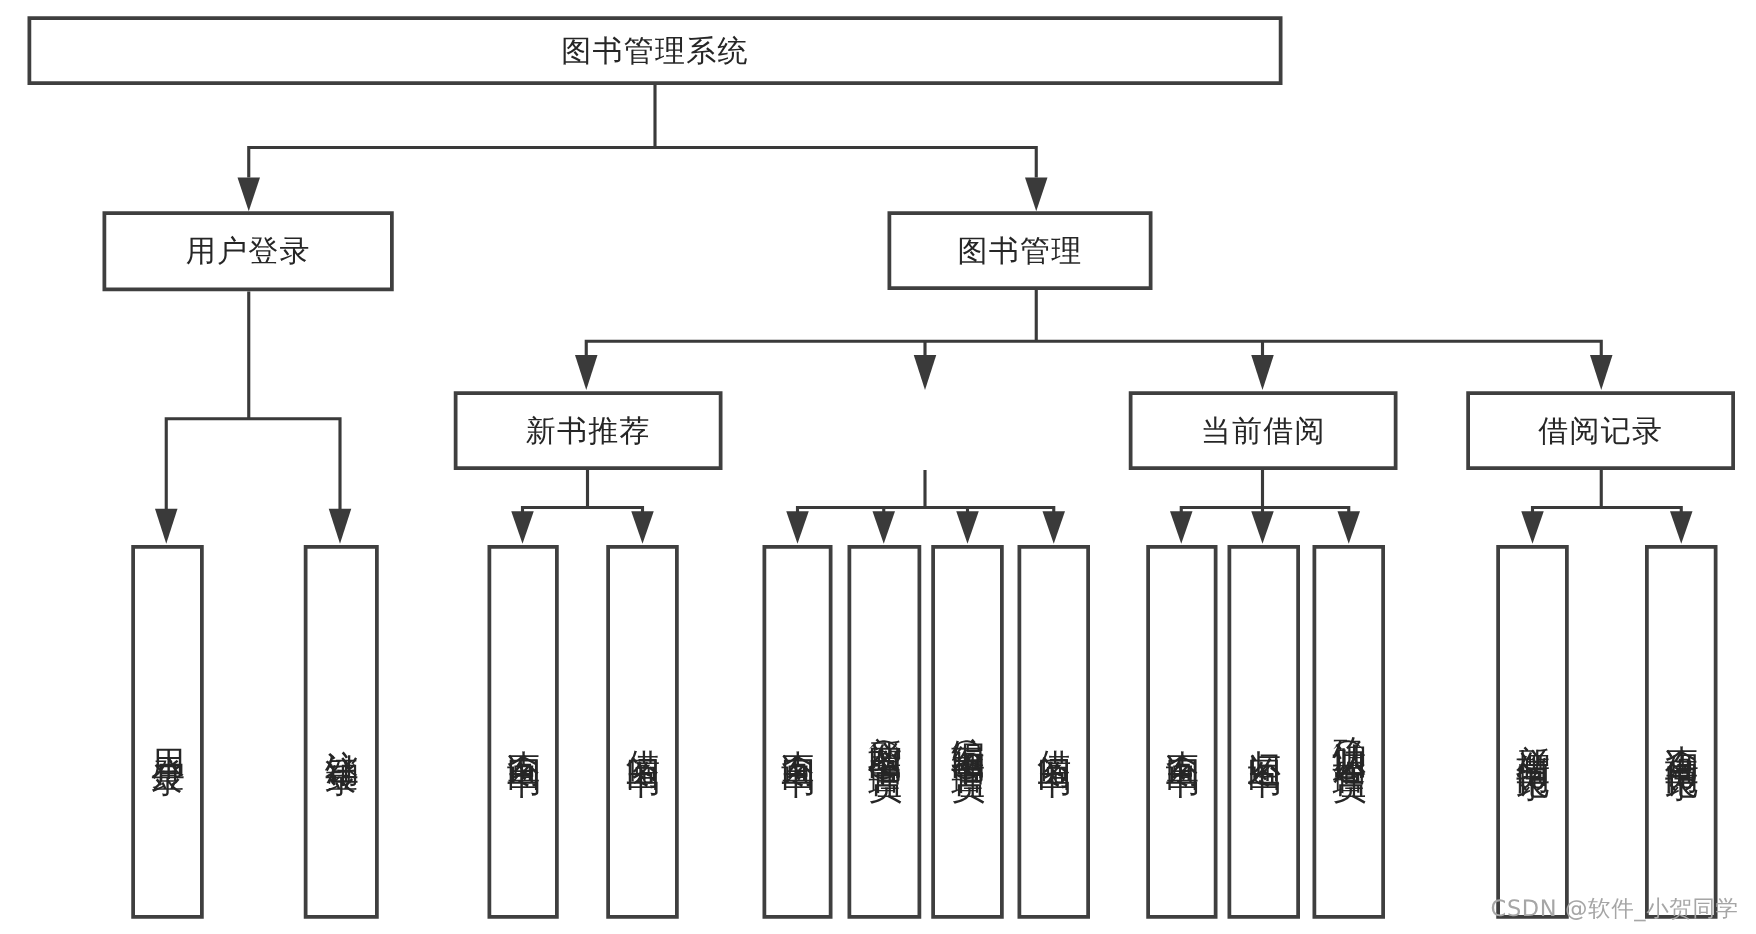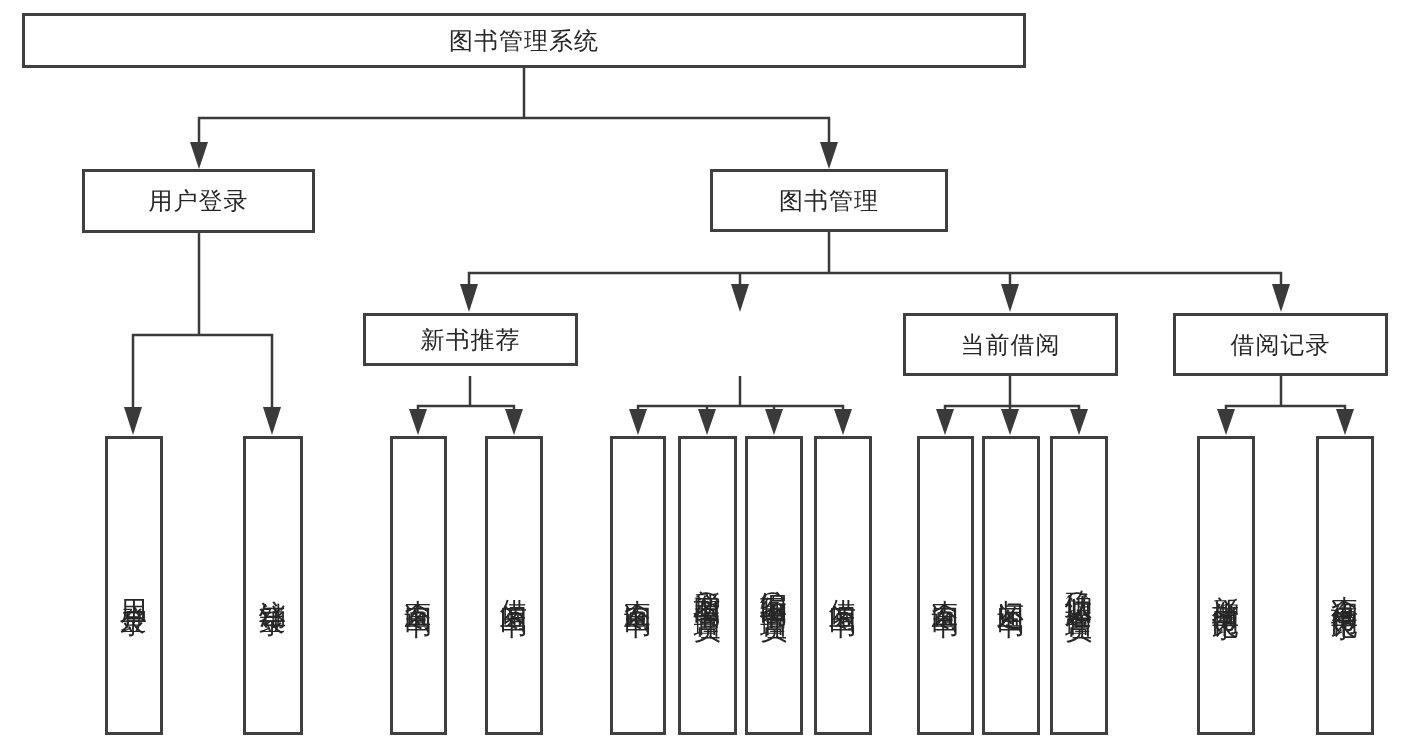--- a/index.html
+++ b/index.html
@@ -110,25 +110,25 @@
     </g>
   </svg>
 
   <div class="box hbox" style="left:22px;top:13px;width:1004px;height:55px;">
     <span class="label">图书管理系统</span>
   </div>
 
   <div class="box hbox" style="left:82px;top:169px;width:233px;height:64px;">
     <span class="label">用户登录</span>
   </div>
-  <div class="box hbox" style="left:710px;top:169px;width:238px;height:63px;">
+  <div class="box hbox" style="left:710px;top:169px;width:212px;height:63px;">
     <span class="label">图书管理</span>
   </div>
 
-  <div class="box hbox" style="left:363px;top:313px;width:215px;height:53px;">
+  <div class="box hbox" style="left:363px;top:313px;width:215px;height:63px;">
     <span class="label">新书推荐</span>
   </div>
   <div class="box hbox" style="left:1173px;top:313px;width:215px;height:63px;">
     <span class="label">借阅记录</span>
   </div>
   <div class="box hbox" style="left:903px;top:313px;width:215px;height:63px;">
     <span class="label">当前借阅</span>
   </div>
 
   <div class="box vbox" style="left:105px;top:436px;width:58px;height:299px;">
@@ -168,14 +168,15 @@
     <span class="label">确认归还（管理员）</span>
   </div>
 
   <div class="box vbox" style="left:1197px;top:436px;width:58px;height:299px;">
     <span class="label">新增借阅记录</span>
   </div>
   <div class="box vbox" style="left:1316px;top:436px;width:58px;height:299px;">
     <span class="label">查询借阅记录</span>
   </div>
 
+  <div id="watermark">CSDN @软件_小贺同学</div>
 
 </div>
 
 </body></html>

